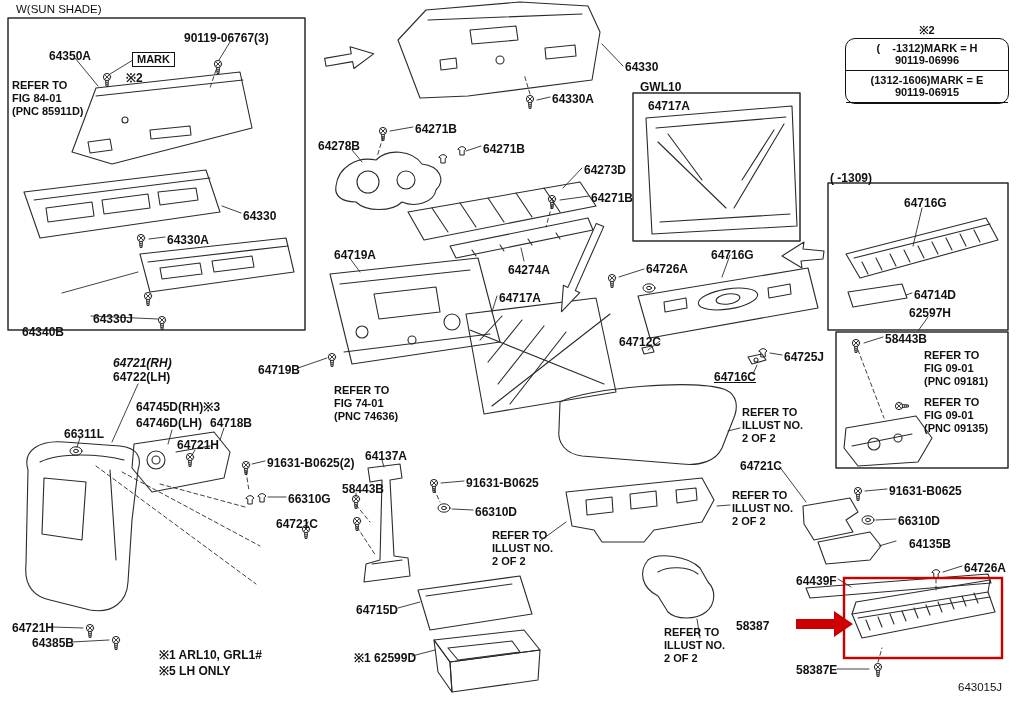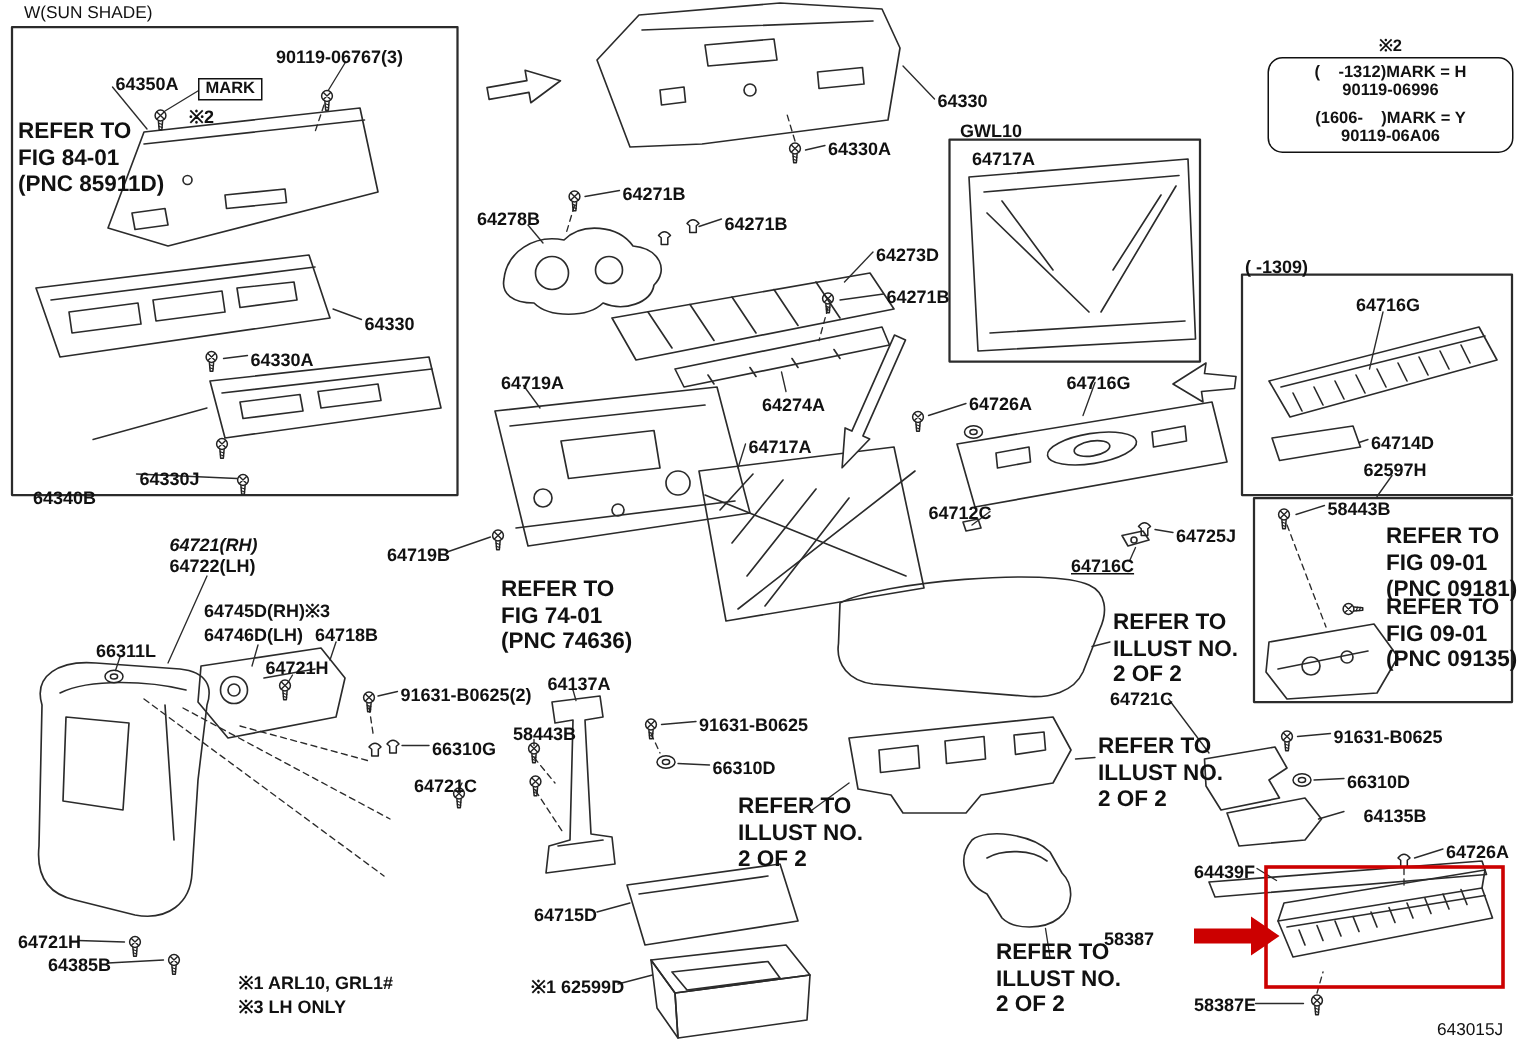--- a/index.html
+++ b/index.html
@@ -2,21 +2,21 @@
 <html><head>
 <meta charset="utf-8">
 <style>
   html,body{margin:0;padding:0;background:#ffffff}
   #canvas{position:relative;width:1024px;height:705px;background:#fff;overflow:hidden;
           font-family:"Liberation Sans",sans-serif;color:#111}
   #art{position:absolute;left:0;top:0;z-index:1}
   #labels{position:absolute;left:0;top:0;width:100%;height:100%;z-index:2}
   .lbl{position:absolute;font-weight:bold;font-size:12px;line-height:1.18;white-space:nowrap;color:#111}
   .lbl.plain{font-weight:normal;font-size:11.5px}
-  .lbl.small{font-size:15px}
+  .lbl.small{font-size:11px}
   .lbl.boxed{border:1.2px solid #111;padding:0 4px;font-size:11px;background:#fff}
   #marktable{position:absolute;left:845px;top:22px;width:164px;z-index:2;text-align:center;
              font-weight:bold;font-size:11px;color:#111}
   #marktable .mt-title{margin-bottom:1px}
   #marktable .mt-box{border:1.6px solid #111;border-radius:10px;background:#fff}
   #marktable .mt-row{padding:3px 0 4px}
   #marktable .mt-row.mid{border-top:1.6px solid #111;border-bottom:1.6px solid #111}
   #marktable .mt-range{white-space:pre}
 </style>
 </head>
@@ -306,31 +306,31 @@
   <polygon points="796,619 834,619 834,611 853,624 834,637 834,629 796,629" fill="#cc0000"></polygon>
 </svg>
 
 <div id="marktable">
   <div class="mt-title">※2</div>
   <div class="mt-box">
     <div class="mt-row">
       <div class="mt-range">(    -1312)MARK = H</div>
       <div class="mt-part">90119-06996</div>
     </div>
-    <div class="mt-row">
-      <div class="mt-range">(1606-    )MARK = Y</div>
-      <div class="mt-part">90119-06A06</div>
+    <div class="mt-row mid">
+      <div class="mt-range">(1312-1606)MARK = E</div>
+      <div class="mt-part">90119-06915</div>
     </div>
   </div>
 </div>
 
 <div id="labels">
       <div class="lbl plain" style="left: 16px; top: 3px;">W(SUN SHADE)</div>
       <div class="lbl" style="left: 184px; top: 31px;">90119-06767(3)</div>
-      <div class="lbl" style="left: 49px; top: 49px; margin-left: 28px;">64350A</div>
+      <div class="lbl" style="left: 49px; top: 49px;">64350A</div>
       <div class="lbl boxed" style="left: 132px; top: 52px;">MARK</div>
       <div class="lbl" style="left: 126px; top: 71px;">※2</div>
       <div class="lbl small" style="left: 12px; top: 79px;">
         <div>REFER TO</div>
         <div>FIG 84-01</div>
         <div>(PNC 85911D)</div>
       </div>
       <div class="lbl" style="left: 243px; top: 209px;">64330</div>
       <div class="lbl" style="left: 167px; top: 233px;">64330A</div>
       <div class="lbl" style="left: 22px; top: 289px; margin-top: 36px;">64340B</div>
@@ -408,21 +408,21 @@
       <div class="lbl" style="left: 898px; top: 537px; margin-left: 11px;">64135B</div>
       <div class="lbl" style="left: 964px; top: 561px;">64726A</div>
       <div class="lbl" style="left: 796px; top: 574px;">64439F</div>
       <div class="lbl" style="left: 736px; top: 619px;">58387</div>
       <div class="lbl" style="left: 796px; top: 663px;">58387E</div>
       <div class="lbl" style="left: 356px; top: 603px;">64715D</div>
       <div class="lbl" style="left: 354px; top: 651px;">※1 62599D</div>
       <div class="lbl" style="left: 12px; top: 621px;">64721H</div>
       <div class="lbl" style="left: 32px; top: 636px;">64385B</div>
       <div class="lbl" style="left: 159px; top: 648px;">※1 ARL10, GRL1#</div>
-      <div class="lbl" style="left: 159px; top: 664px;">※3 LH ONLY</div>
+      <div class="lbl" style="left: 159px; top: 664px;">※5 LH ONLY</div>
       <div class="lbl small" style="left: 664px; top: 626px;">
         <div>REFER TO</div>
         <div>ILLUST NO.</div>
         <div>2 OF 2</div>
       </div>
       <div class="lbl plain" style="left: 958px; top: 681px;">643015J</div>
     </div>
 
 </div>
 

